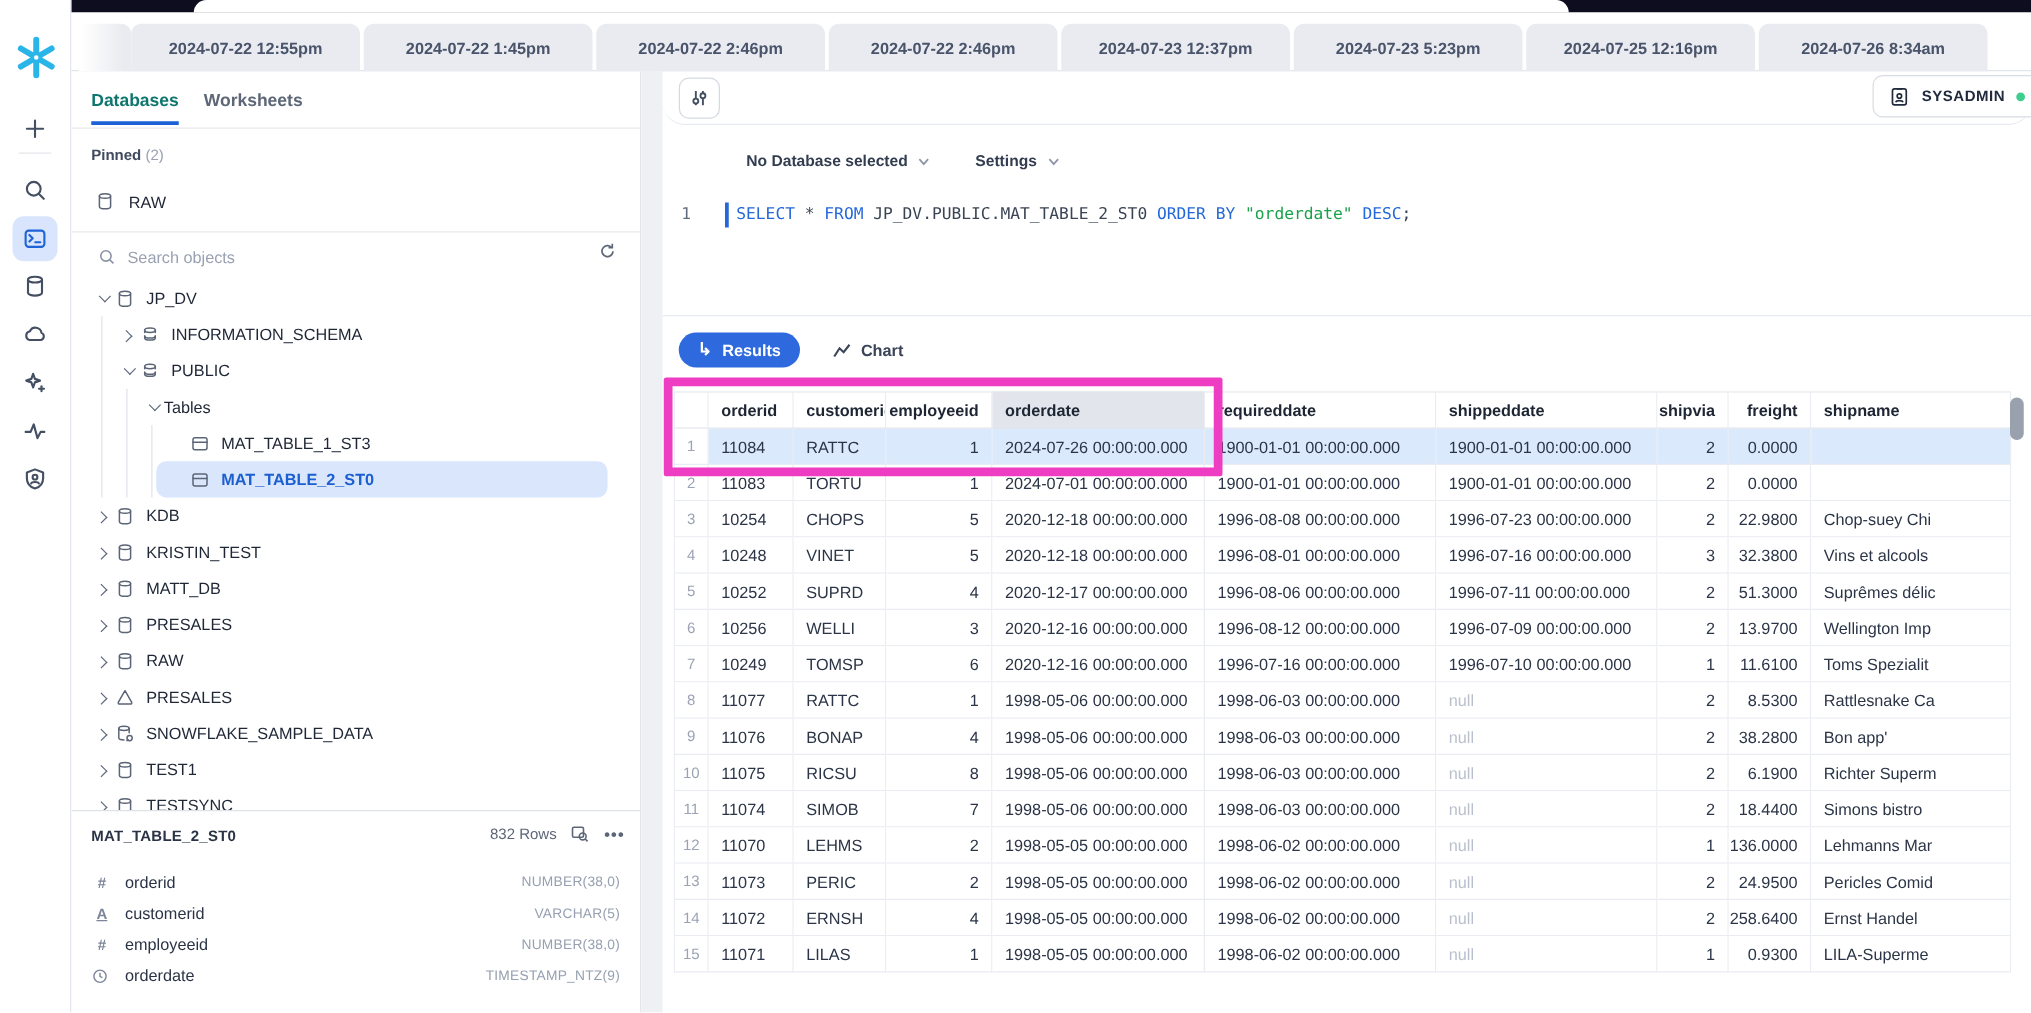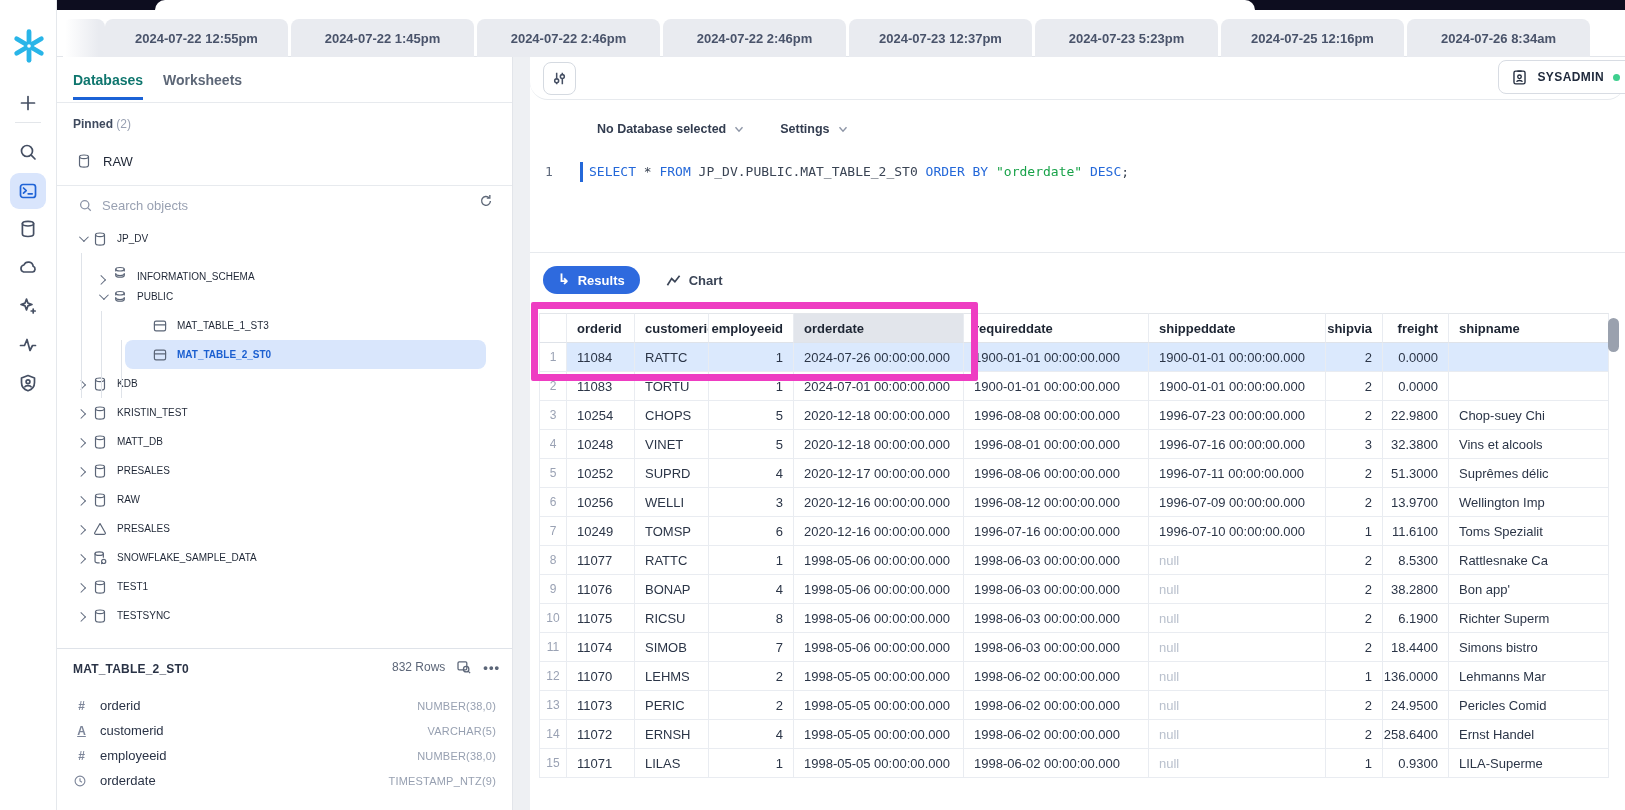--- a/index.html
+++ b/index.html
@@ -38,21 +38,21 @@
   .sb-pinned-label span { color:#98a0b2; font-weight:400; }
   #pinned-items { position:absolute; top:88px; left:0; right:0; }
   .pin-item { height:32px; display:flex; align-items:center; padding-left:18px; font-size:13px; color:#1f2736; cursor:pointer; }
   .pin-item .tree-ic { margin-right:10px; }
   .sb-div { position:absolute; top:128px; left:0; right:0; border-top:1px solid #e7eaee; }
   .sb-search { position:absolute; top:133px; left:0; right:0; height:30px; display:flex; align-items:center; padding-left:21px; cursor:text; }
   .sb-search .ph { margin-left:9px; font-size:13px; color:#99a1b2; }
   .sb-refresh { position:absolute; right:18px; top:136px; cursor:pointer; }
 
   .tree { position:absolute; top:167px; left:0; right:0; height:424px; overflow:hidden; }
-  .tree-row { height:29px; display:flex; align-items:center; font-size:10px; color:#1f2736; cursor:pointer; position:relative; }
+  .tree-row { height:29px; display:flex; align-items:center; font-size:13px; color:#1f2736; cursor:pointer; position:relative; }
   .tree-row.sel { background:#d9e6fc; border-radius:8px; color:#1b5fd0; font-weight:700; }
   .chev { width:18px; display:flex; justify-content:center; flex:none; }
   .chev i { width:7px; height:7px; border-right:1.5px solid #5f6a7e; border-bottom:1.5px solid #5f6a7e; display:block; }
   .chev.down i { transform:rotate(45deg) translateY(-2px); }
   .chev.right i { transform:rotate(-45deg) translateX(-2px); }
   .tree-ic { width:18px; height:18px; margin-right:8px; display:flex; align-items:center; justify-content:center; flex:none; }
   .guide { position:absolute; width:1px; background:#dfe3e9; z-index:1; }
 
   .details { position:absolute; bottom:0; left:0; right:0; height:162px; border-top:1px solid #dfe3e9; background:#fff; }
   .d-title { position:absolute; top:13px; left:16px; font-size:12px; font-weight:700; color:#2a3346; letter-spacing:.2px; }
@@ -241,21 +241,21 @@
               <i></i>
             </span>
             <span class="tree-ic">
               <svg width="16" height="16" viewBox="0 0 20 20" fill="none" stroke="#5b6577" stroke-width="1.5" stroke-linejoin="round" stroke-linecap="round">
                 <ellipse cx="10" cy="4.8" rx="5.6" ry="2.3"></ellipse>
                 <path d="M4.4 4.8 V15.2 C4.4 16.5 6.9 17.6 10 17.6 C13.1 17.6 15.6 16.5 15.6 15.2 V4.8"></path>
               </svg>
             </span>
             <span>JP_DV</span>
           </div>
-          <div class="tree-row" style="padding-left: 36px; align-items: flex-end;">
+          <div class="tree-row" style="padding-left: 36px;">
             <span class="chev right">
               <i></i>
             </span>
             <span class="tree-ic">
               <svg width="16" height="16" viewBox="0 0 20 20" fill="none" stroke="#5b6577" stroke-width="1.5" stroke-linejoin="round" stroke-linecap="round">
                 <ellipse cx="10" cy="5.3" rx="5.3" ry="2.2"></ellipse>
                 <path d="M4.7 5.3 V7.4"></path>
                 <path d="M15.3 5.3 V7.4"></path>
                 <path d="M4.7 11 V13 C4.7 14.2 7.1 15.1 10 15.1 C12.9 15.1 15.3 14.2 15.3 13 V11"></path>
                 <path d="M4.7 11 C4.7 12.2 7.1 13.1 10 13.1 C12.9 13.1 15.3 12.2 15.3 11"></path>
@@ -270,20 +270,26 @@
             <span class="tree-ic">
               <svg width="16" height="16" viewBox="0 0 20 20" fill="none" stroke="#5b6577" stroke-width="1.5" stroke-linejoin="round" stroke-linecap="round">
                 <ellipse cx="10" cy="5.3" rx="5.3" ry="2.2"></ellipse>
                 <path d="M4.7 5.3 V7.4"></path>
                 <path d="M15.3 5.3 V7.4"></path>
                 <path d="M4.7 11 V13 C4.7 14.2 7.1 15.1 10 15.1 C12.9 15.1 15.3 14.2 15.3 13 V11"></path>
                 <path d="M4.7 11 C4.7 12.2 7.1 13.1 10 13.1 C12.9 13.1 15.3 12.2 15.3 11"></path>
               </svg>
             </span>
             <span>PUBLIC</span>
+          </div>
+          <div class="tree-row" style="padding-left: 56px;">
+            <span class="chev down">
+              <i></i>
+            </span>
+            <span>Tables</span>
           </div>
           <div class="tree-row" style="padding-left: 76px;">
             <span class="chev"></span>
             <span class="tree-ic">
               <svg width="16" height="16" viewBox="0 0 20 20" fill="none" stroke="#5b6577" stroke-width="1.5" stroke-linejoin="round" stroke-linecap="round">
                 <rect x="3" y="4" width="14" height="12" rx="2"></rect>
                 <path d="M3 8.5 H17"></path>
               </svg>
             </span>
             <span>MAT_TABLE_1_ST3</span>

